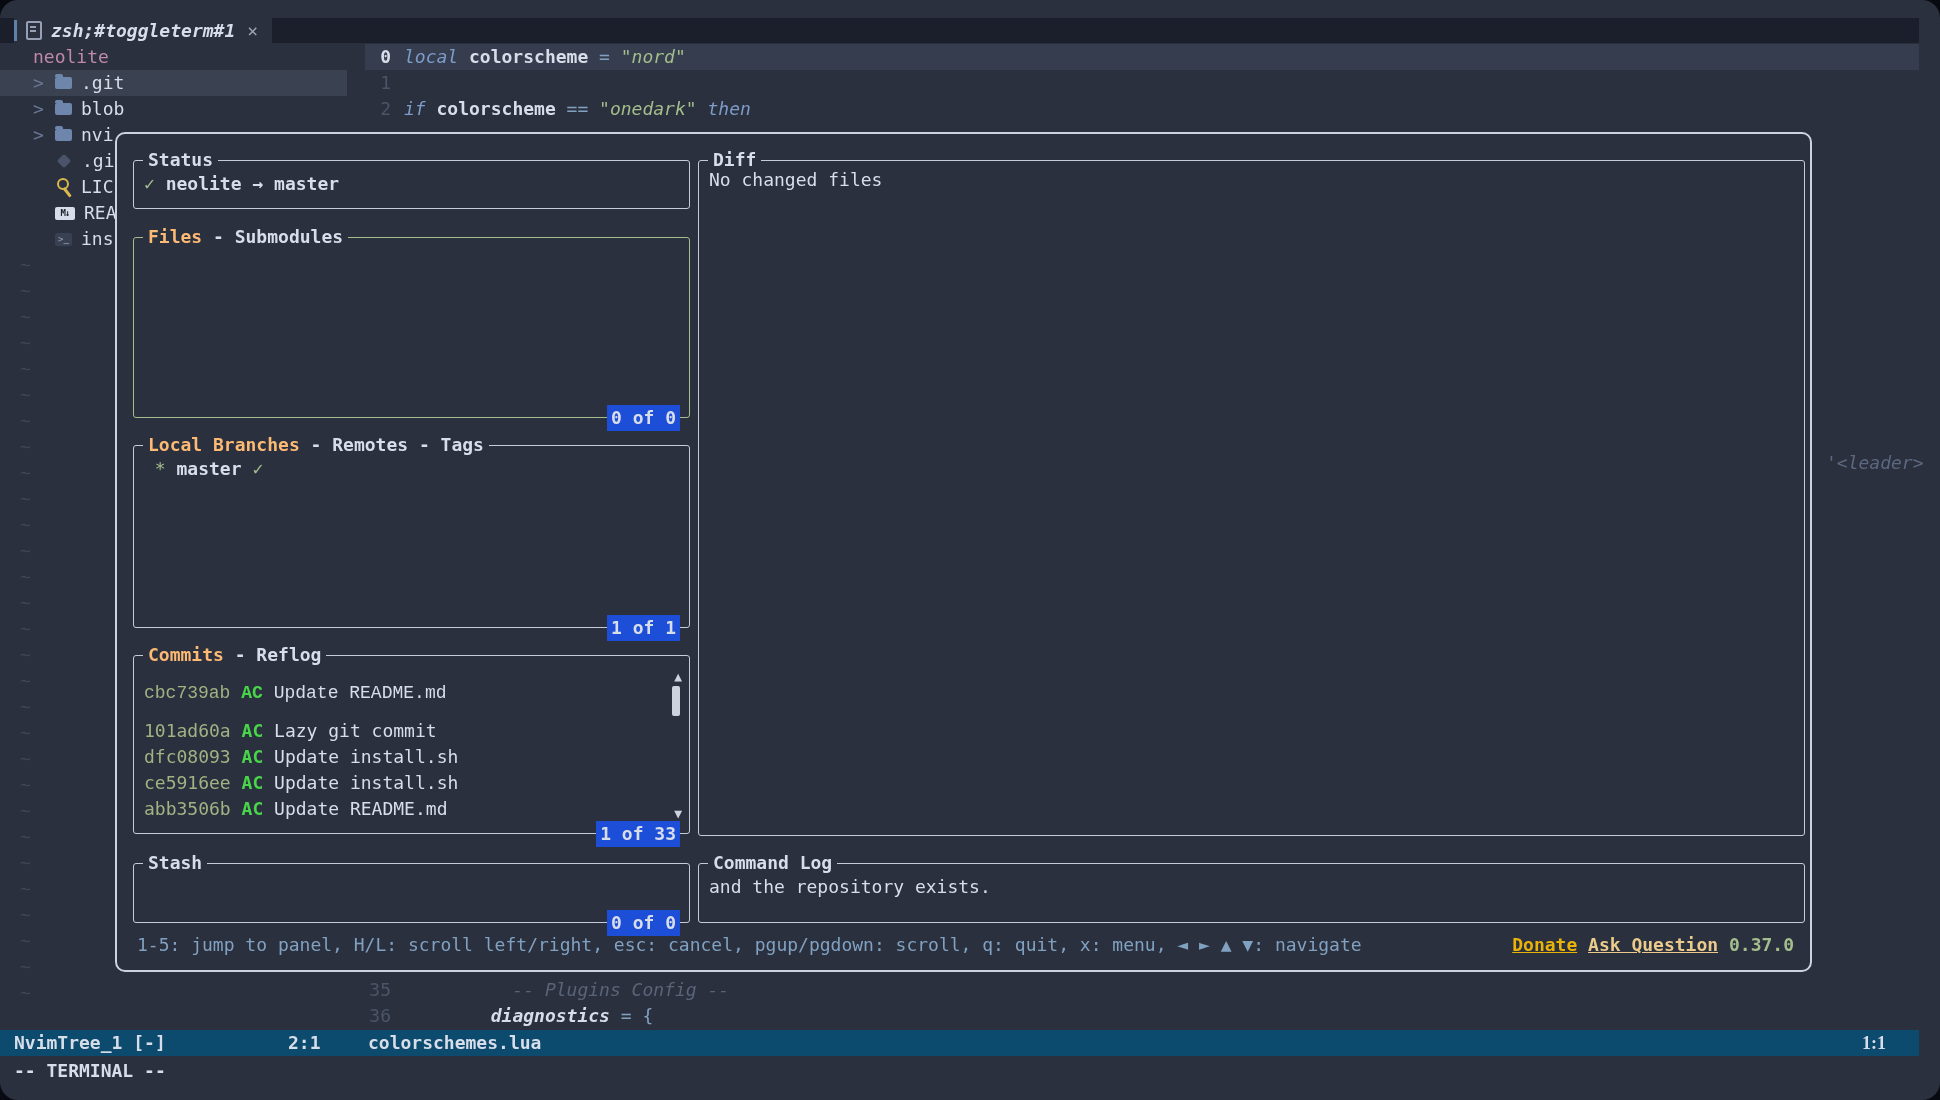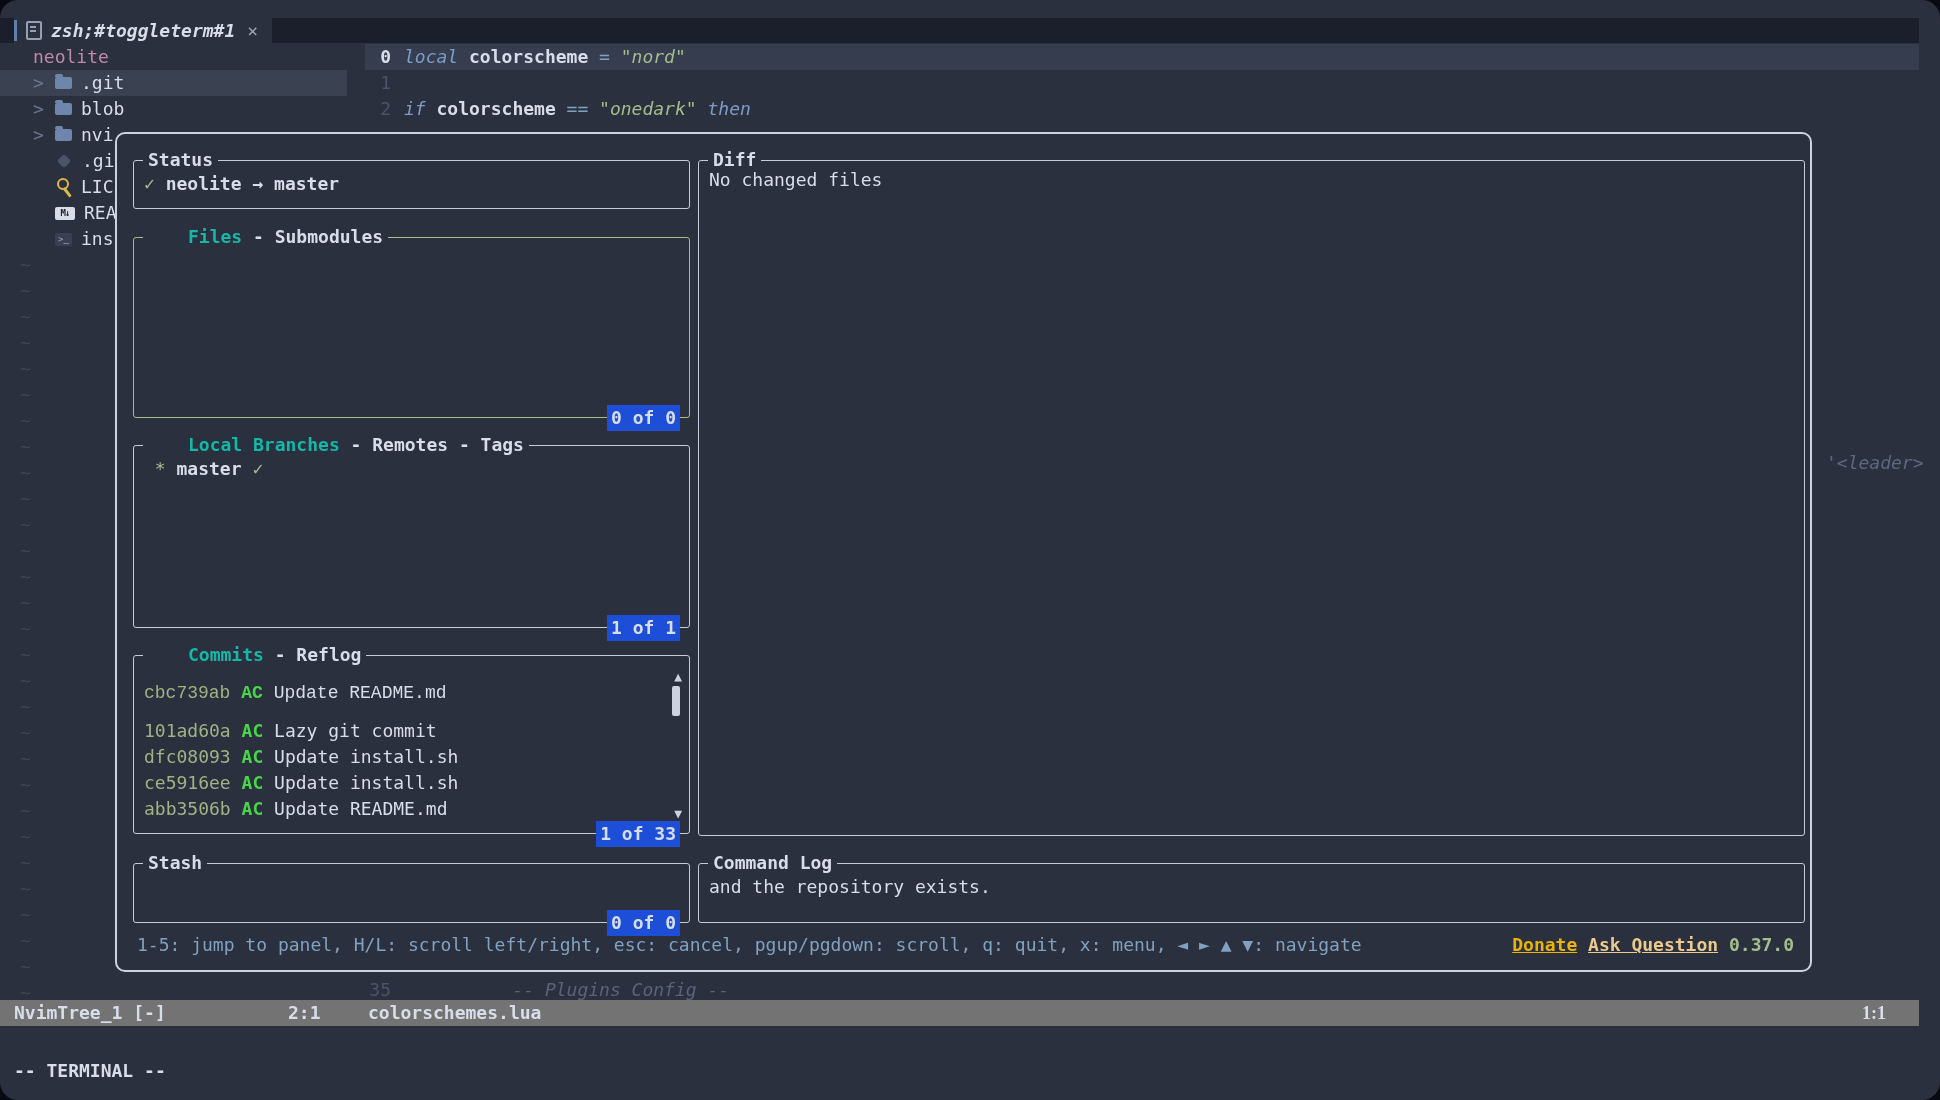--- a/index.html
+++ b/index.html
@@ -44,39 +44,39 @@
   .str{color:#a3be8c;font-style:italic;}
   .vname{color:#d8dee9;font-weight:bold;}
   .vname.it{font-style:italic;}
   .cm{color:#5a6478;font-style:italic;}
   
   .lazygit{position:absolute;left:115px;top:132px;width:1693px;height:836px;background:#2b303e;
            border:2px solid #ccd3df;border-radius:10px;}
   .panel{position:absolute;border:1.5px solid #c3ccd9;border-radius:3px;background:#2b303e;box-sizing:border-box;}
   .panel.green{border-color:#a3be8c;}
   .ptitle{position:absolute;top:-14px;left:9px;background:#2b303e;padding:0 5px;font-weight:bold;white-space:pre;color:#d8dee9;}
-  .active-tab{color:#14b8a6;margin-left:40px;}
+  .active-tab{color:#fdba74;}
   .pcount{position:absolute;bottom:-14px;right:9px;background:#1d4ed8;padding:0 4px;font-weight:bold;color:#d8dee9;}
   .pline{position:absolute;left:10px;white-space:pre;}
   .green{color:#a3be8c;}
   .bold{font-weight:bold;}
   .commit{position:absolute;left:10px;white-space:pre;}
   .hash{color:#9fb383;}
   .ac{color:#49d549;font-weight:bold;}
   .msg{color:#d8dee9;}
   .sb-arrow{position:absolute;right:7px;font-size:13px;color:#ccd3df;line-height:26px;}
   .sb-thumb{position:absolute;right:9px;top:22px;width:8px;height:30px;background:#ccd3df;border-radius:2px;}
   .keybar{position:absolute;left:20px;right:16px;top:798px;height:26px;display:flex;justify-content:space-between;white-space:pre;}
   .keys{color:#81a1c1;}
   .donate{color:#eab308;text-decoration:underline;font-weight:bold;}
   .ask{color:#ebcb8b;text-decoration:underline;font-weight:bold;}
   .version{color:#a3be8c;font-weight:bold;}
   
   .leader{position:absolute;left:1826px;top:450px;height:26px;color:#5c6880;font-style:italic;white-space:pre;}
-  .statusline{position:absolute;left:0;top:1000px;width:1919px;height:26px;background:#737373;}
+  .statusline{position:absolute;left:0;top:1030px;width:1919px;height:26px;background:#0c4a6e;}
   .statusline span{position:absolute;font-weight:bold;white-space:pre;color:#d8dee9;}
   .cmdline{position:absolute;left:14px;top:1058px;font-weight:bold;white-space:pre;color:#d8dee9;}
 </style>
 </head>
 <body>
 
 <div class="screen">
 
   <div class="tabline">
     <div class="tab">

